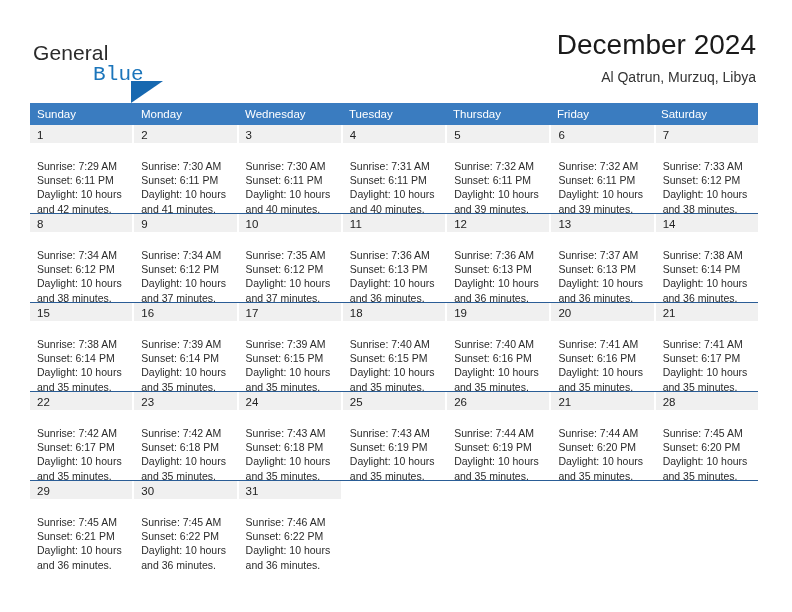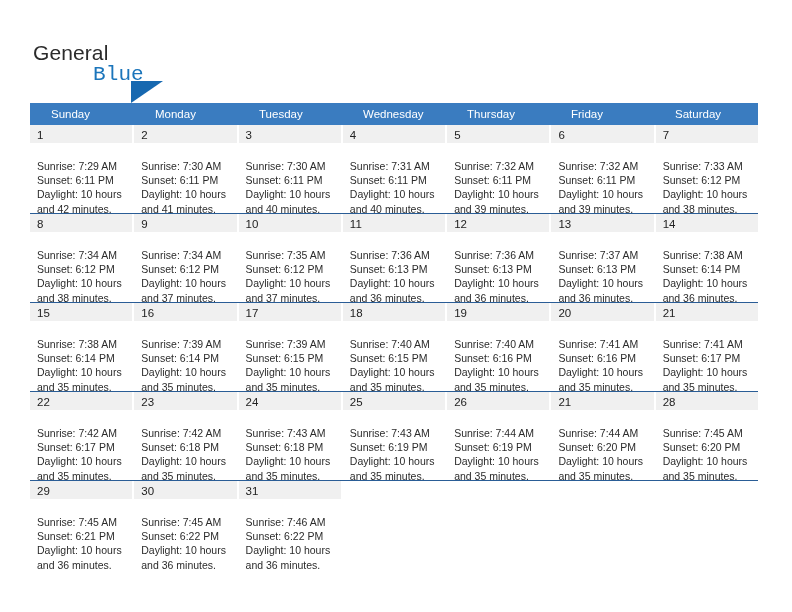--- a/index.html
+++ b/index.html
@@ -100,21 +100,21 @@
     display: flex;
     width: 728px;
     height: 22px;
     background: #3a7cc0;
   }
   .dow {
     flex: 1 1 0;
     font-size: 11.5px;
     line-height: 22px;
     color: #ffffff;
-    padding-left: 21px;
+    padding-left: 7px;
     box-sizing: border-box;
     white-space: nowrap;
     overflow: hidden;
   }
   .week {
     display: flex;
     width: 728px;
     border-top: 1.5px solid #2a5d96;
     box-sizing: border-box;
   }
@@ -166,30 +166,34 @@
 <div class="page">
 
   <div class="header">
 
     <div class="logo">
       <span class="logo-general">General</span>
       <span class="logo-tri"></span>
       <span class="logo-blue">Blue</span>
     </div>
 
+    <div class="title-wrap">
+      <div class="cal-title">December 2024</div>
+      <div class="cal-subtitle">Al Qatrun, Murzuq, Libya</div>
+    </div>
 
   </div>
 
   <div class="calendar">
 
     <div class="dow-row">
       <div class="dow">Sunday</div>
       <div class="dow">Monday</div>
+      <div class="dow">Wednesday</div>
       <div class="dow">Tuesday</div>
-      <div class="dow">Wednesday</div>
       <div class="dow">Thursday</div>
       <div class="dow">Friday</div>
       <div class="dow">Saturday</div>
     </div>
 
     <div id="weeks-container">
         <div class="week">
           <div class="daycell">
             <div class="daynum-band"><span class="daynum">1</span></div>
             <div class="info">

